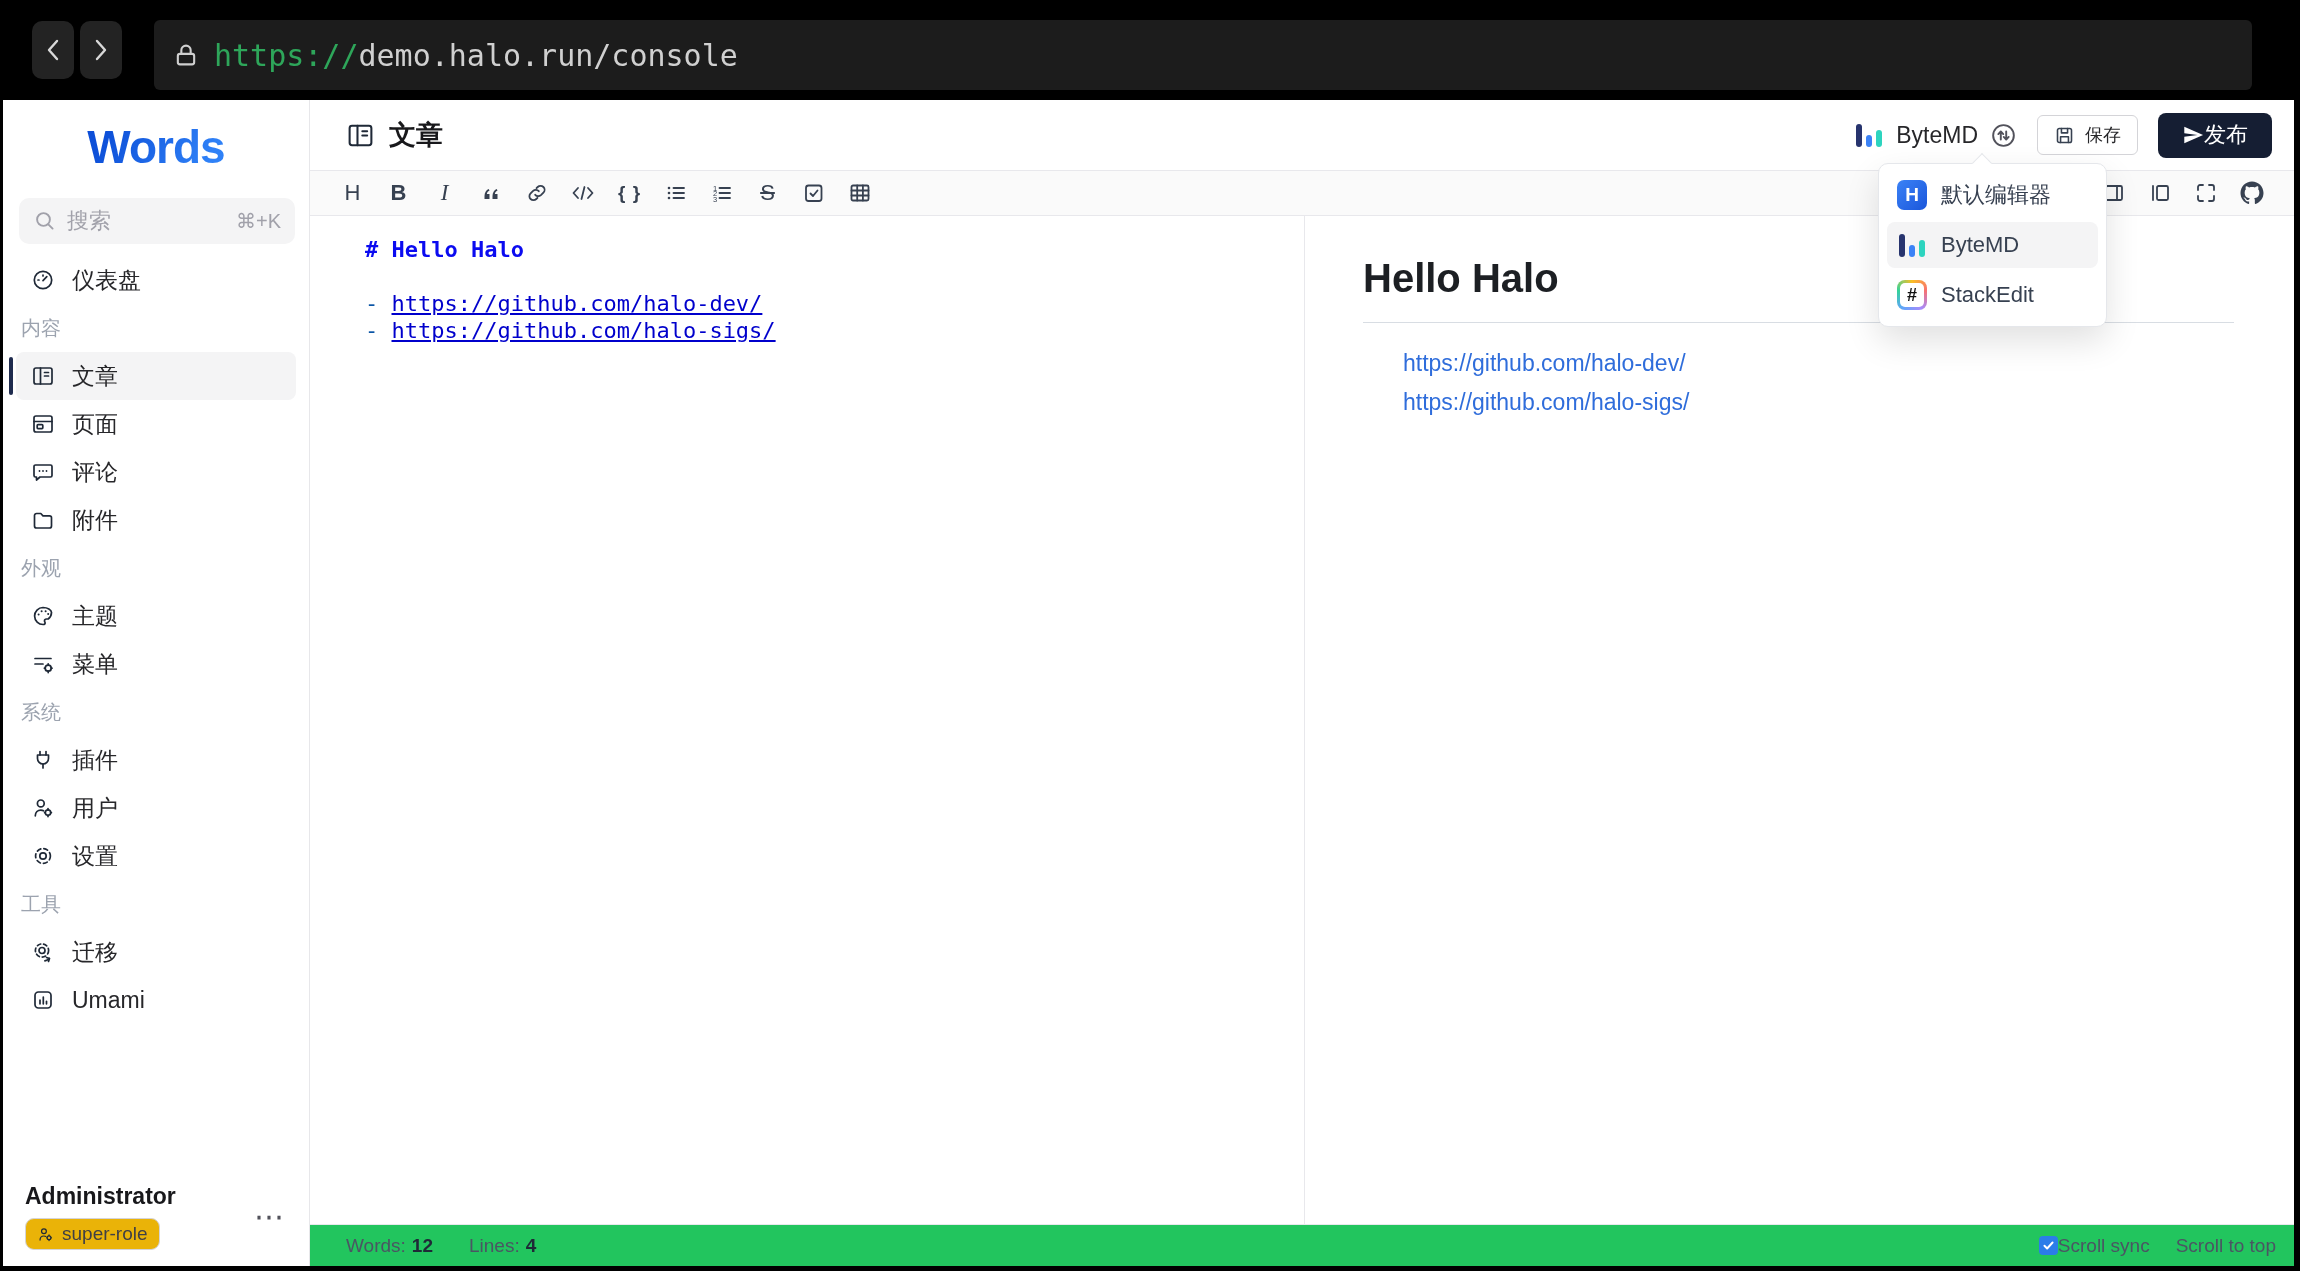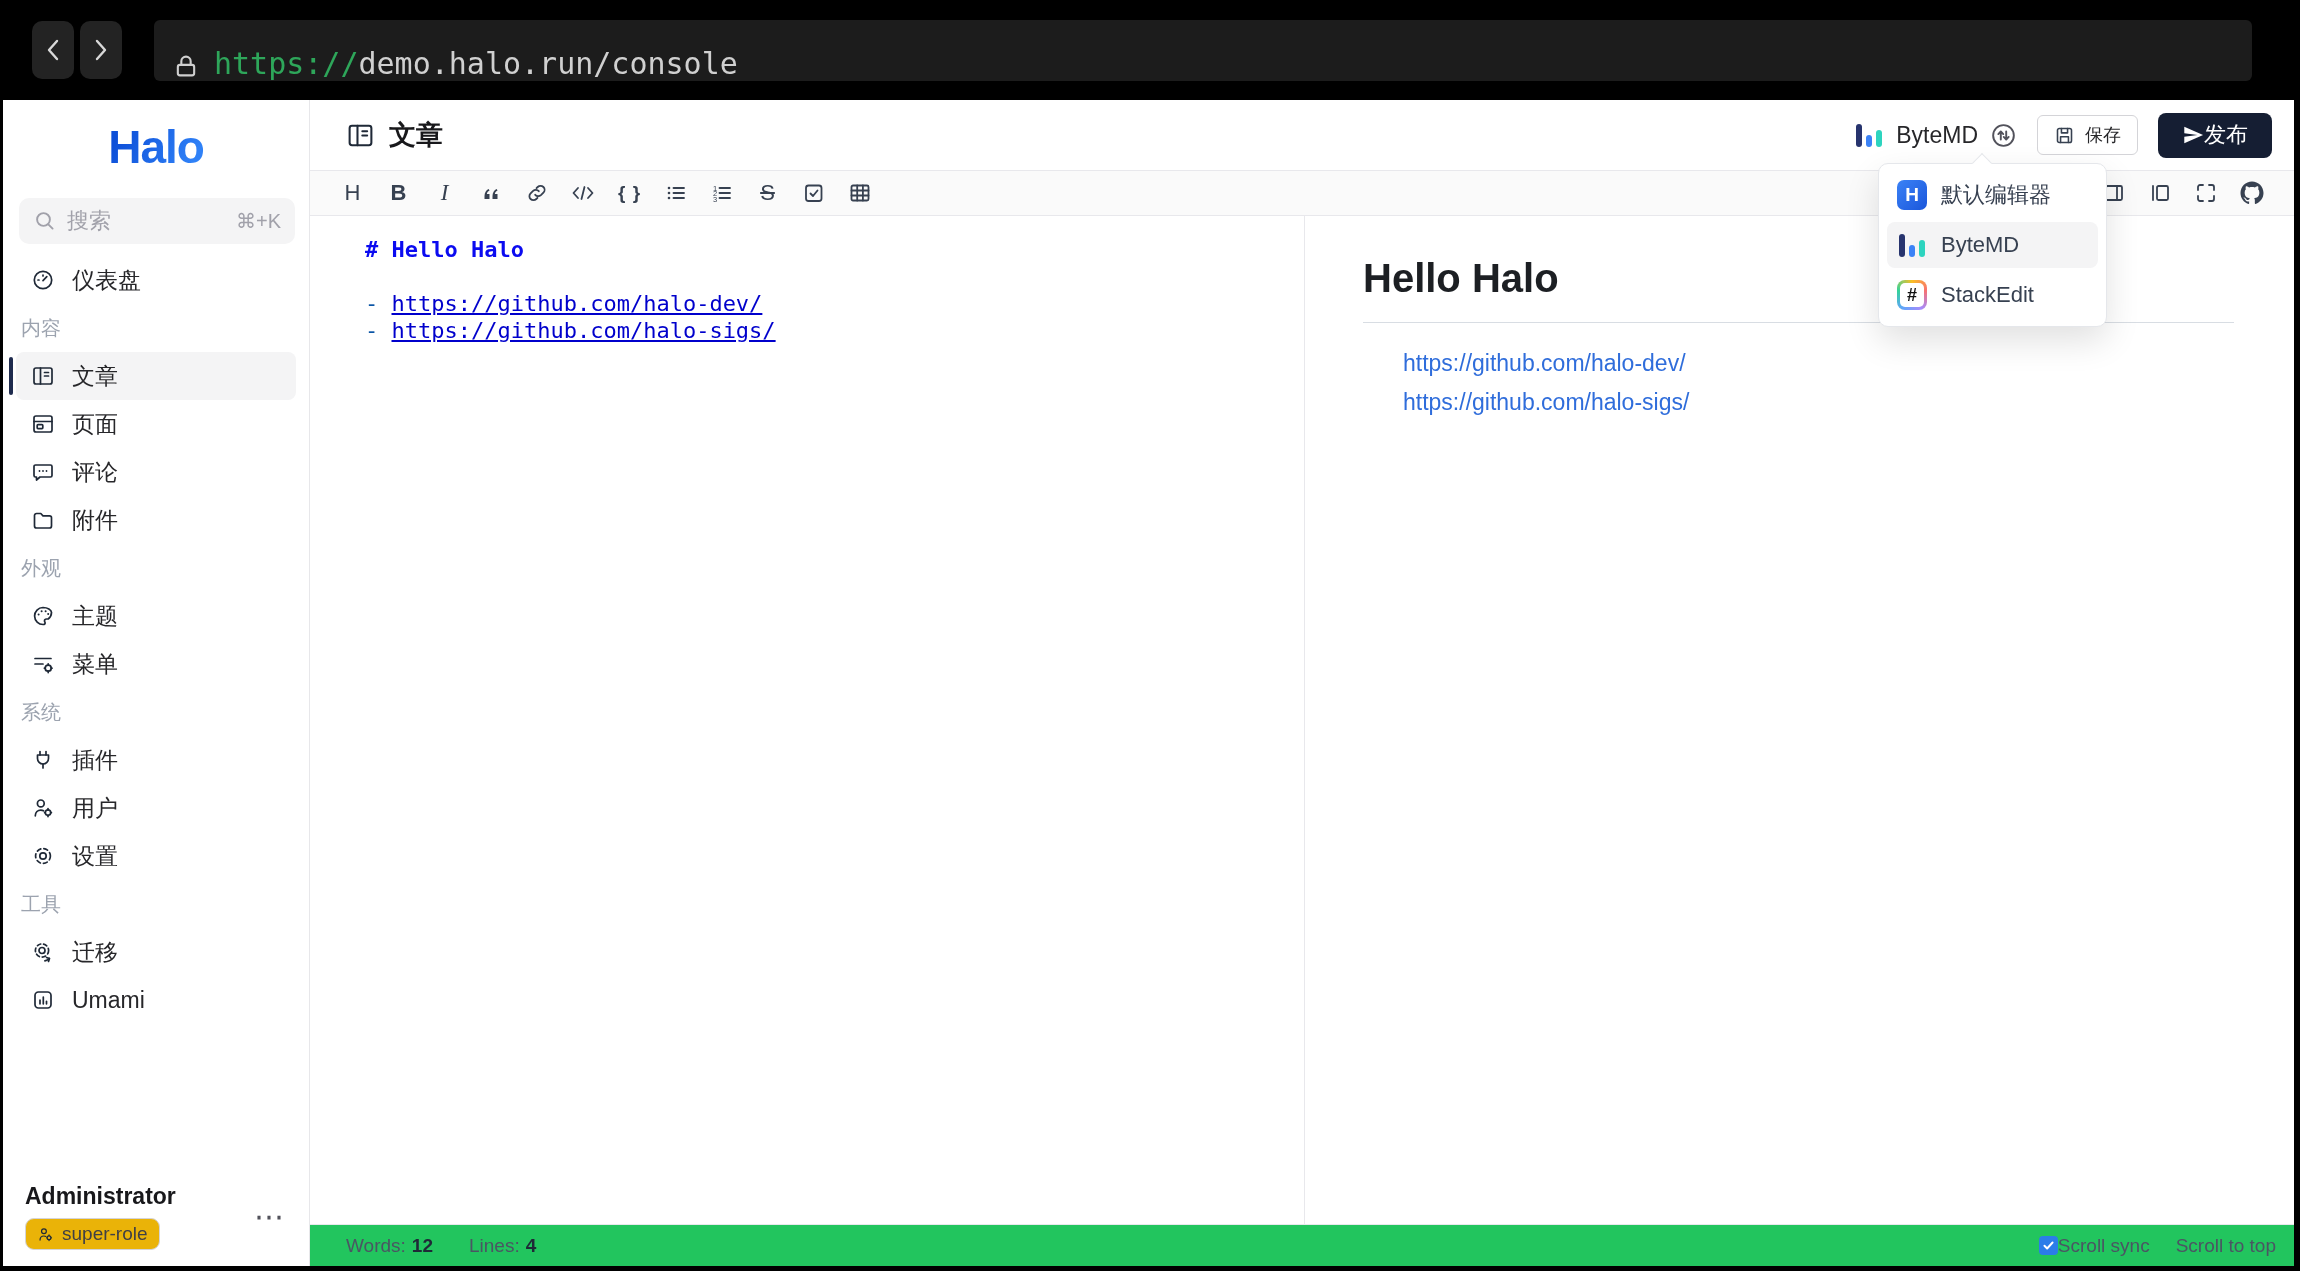--- a/index.html
+++ b/index.html
@@ -4,22 +4,22 @@
 <style>
   * { margin:0; padding:0; box-sizing:border-box; }
   html,body { width:2300px; height:1271px; }
   body { position:relative; background:#000; font-family:"Liberation Sans",sans-serif; overflow:hidden; }
 
   
   .chrome { position:absolute; top:0; left:0; right:0; height:100px; background:#000; }
   .nav-btn { position:absolute; top:21px; width:42px; height:58px; background:#232323; border-radius:10px;
              display:flex; align-items:center; justify-content:center; color:#d8d8d8; cursor:pointer; }
   .nav-btn.back { left:32px; } .nav-btn.fwd { left:80px; }
-  .urlbar { position:absolute; left:154px; top:20px; width:2098px; height:61px; background:#1c1c1c;
-            border-radius:6px; display:flex; align-items:flex-end; padding-left:18px; gap:14px; }
+  .urlbar { position:absolute; left:154px; top:20px; width:2098px; height:70px; background:#1c1c1c;
+            border-radius:6px; display:flex; align-items:center; padding-left:18px; gap:14px; }
   .url-text { font-family:"DejaVu Sans Mono",monospace; font-size:30px; white-space:pre; }
   .url-scheme { color:#2ea65a; } .url-host { color:#d0d0d0; }
 
   
   .app { position:absolute; left:3px; right:6px; top:100px; bottom:5px; background:#fff; display:flex; overflow:hidden; }
 
   
   .sidebar { width:307px; flex-shrink:0; border-right:1px solid #e7e7ea; position:relative; background:#fff; }
   .logo-wrap { height:94px; display:flex; align-items:center; justify-content:center; }
   .logo-text { font-size:46px; font-weight:800; letter-spacing:-1px;
@@ -135,21 +135,21 @@
         <path d="M8 11V8a4 4 0 0 1 8 0v3" fill="none" stroke="#cfcfcf" stroke-width="1.8"></path>
       </svg>
     <span class="url-text"><span class="url-scheme">https://</span><span class="url-host">demo.halo.run/console</span></span>
   </div>
 </div>
 
 <div class="app">
 
   <aside class="sidebar">
     <div class="logo-wrap">
-      <span class="logo-text">Halo</span>
+      <span class="logo-text">Words</span>
     </div>
 
     <div class="search-box">
       <svg width="24" height="24" viewBox="0 0 24 24">
           <circle cx="10.5" cy="10.5" r="6.4" fill="none" stroke="#a1a1aa" stroke-width="1.9"></circle>
           <line x1="15.3" y1="15.3" x2="19.6" y2="19.6" stroke="#a1a1aa" stroke-width="1.9" stroke-linecap="round"></line>
         </svg>
       <input type="text" placeholder="搜索" style="">
       <span class="kbd-hint">⌘+K</span>
     </div>

